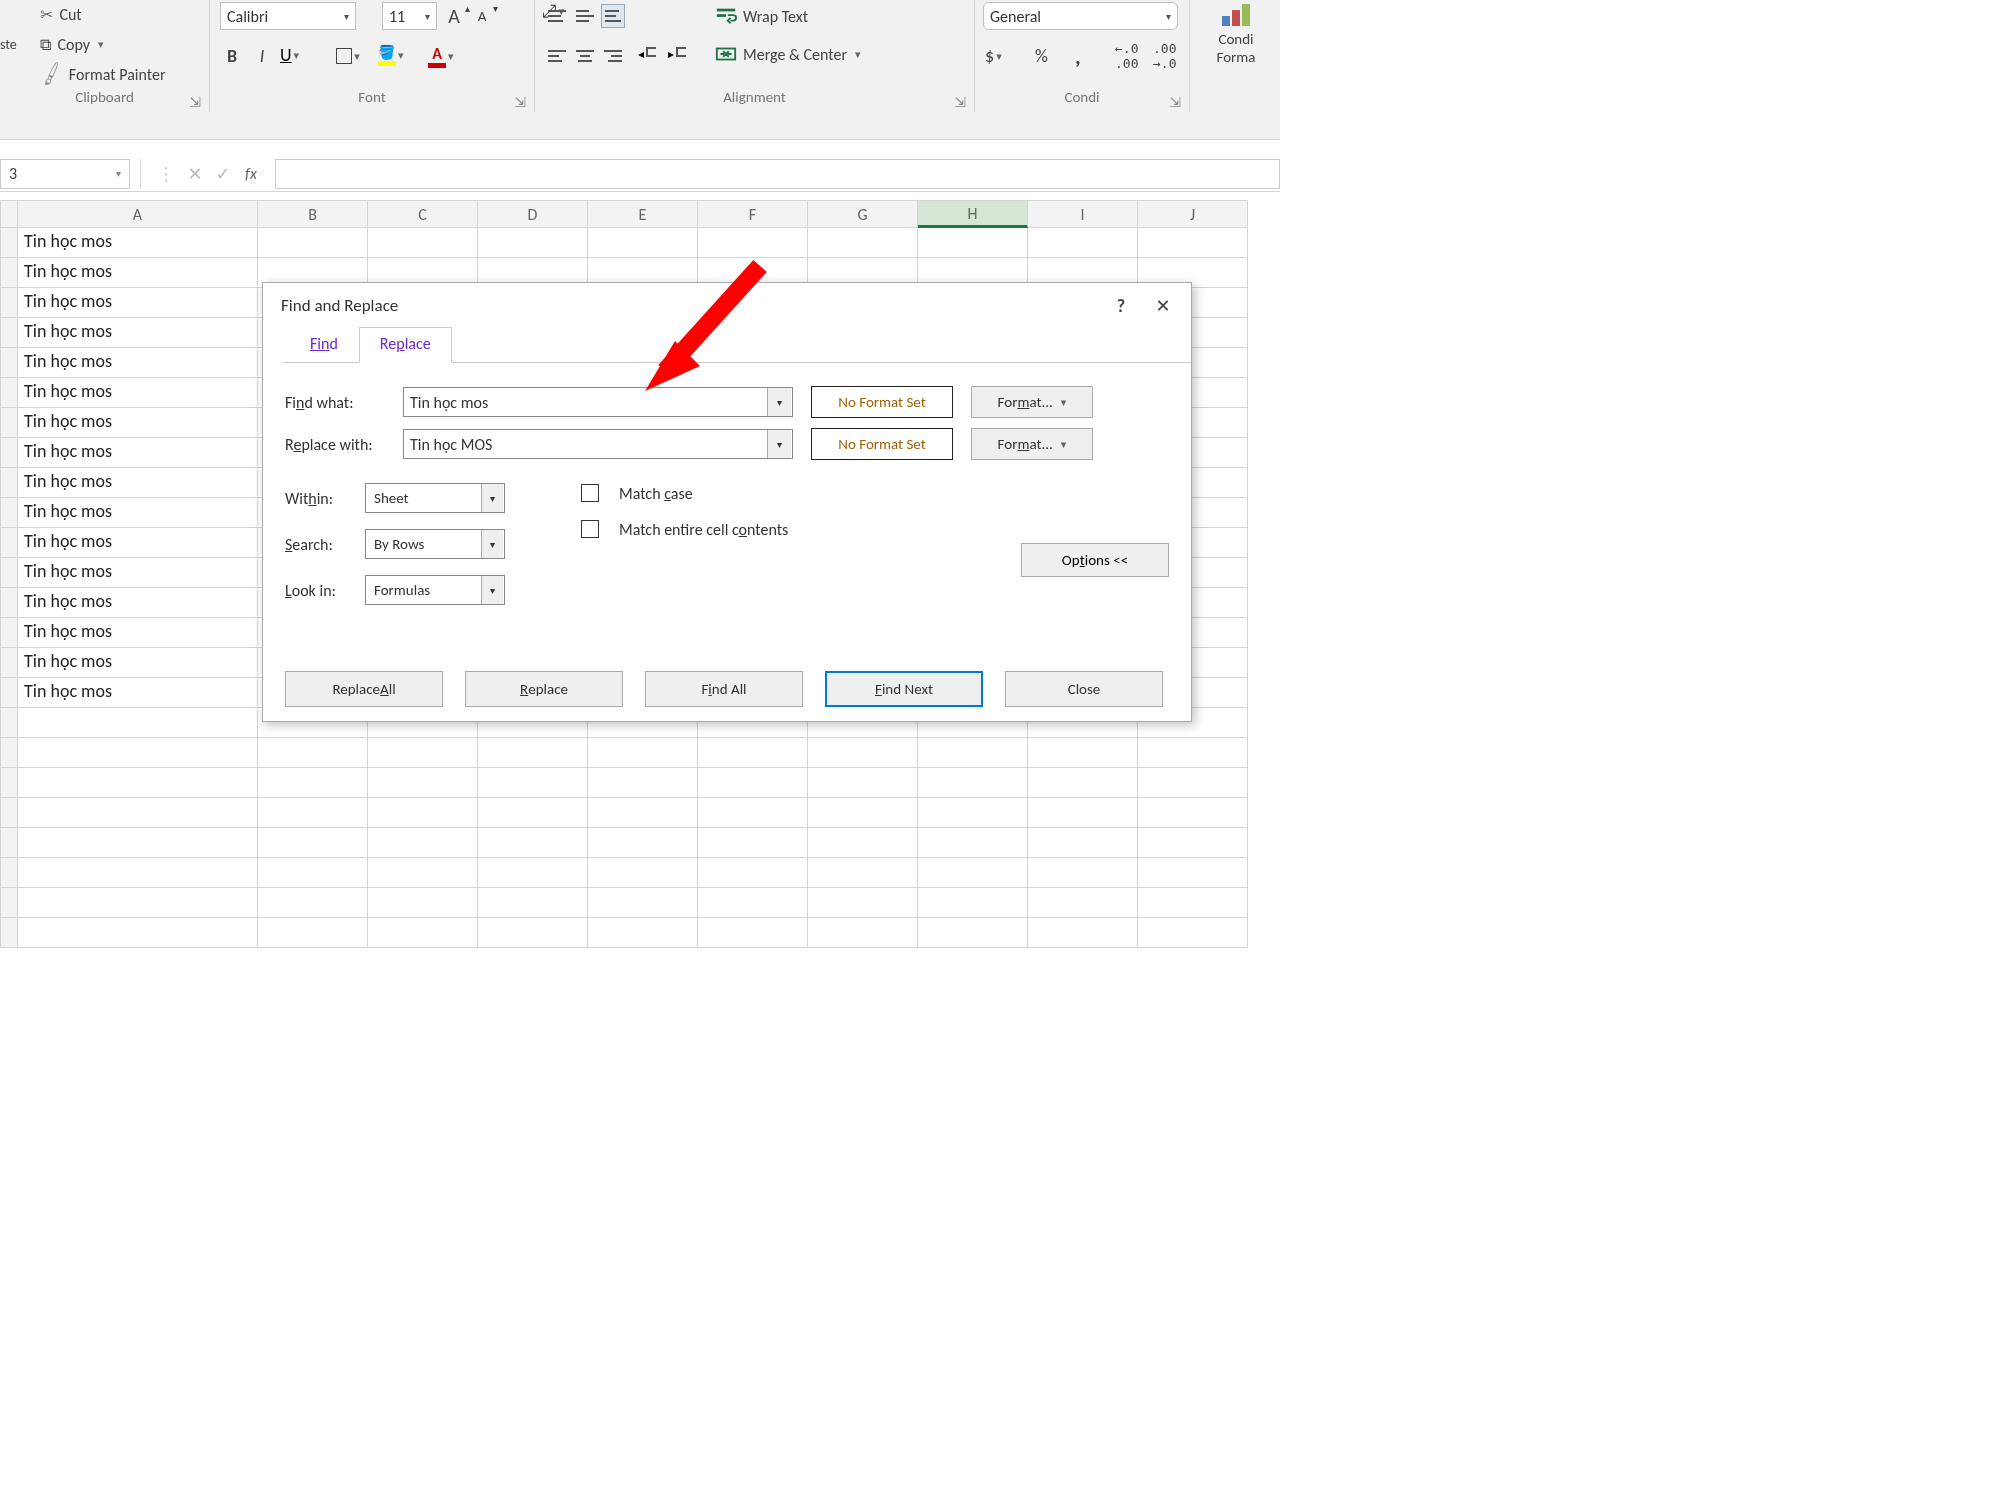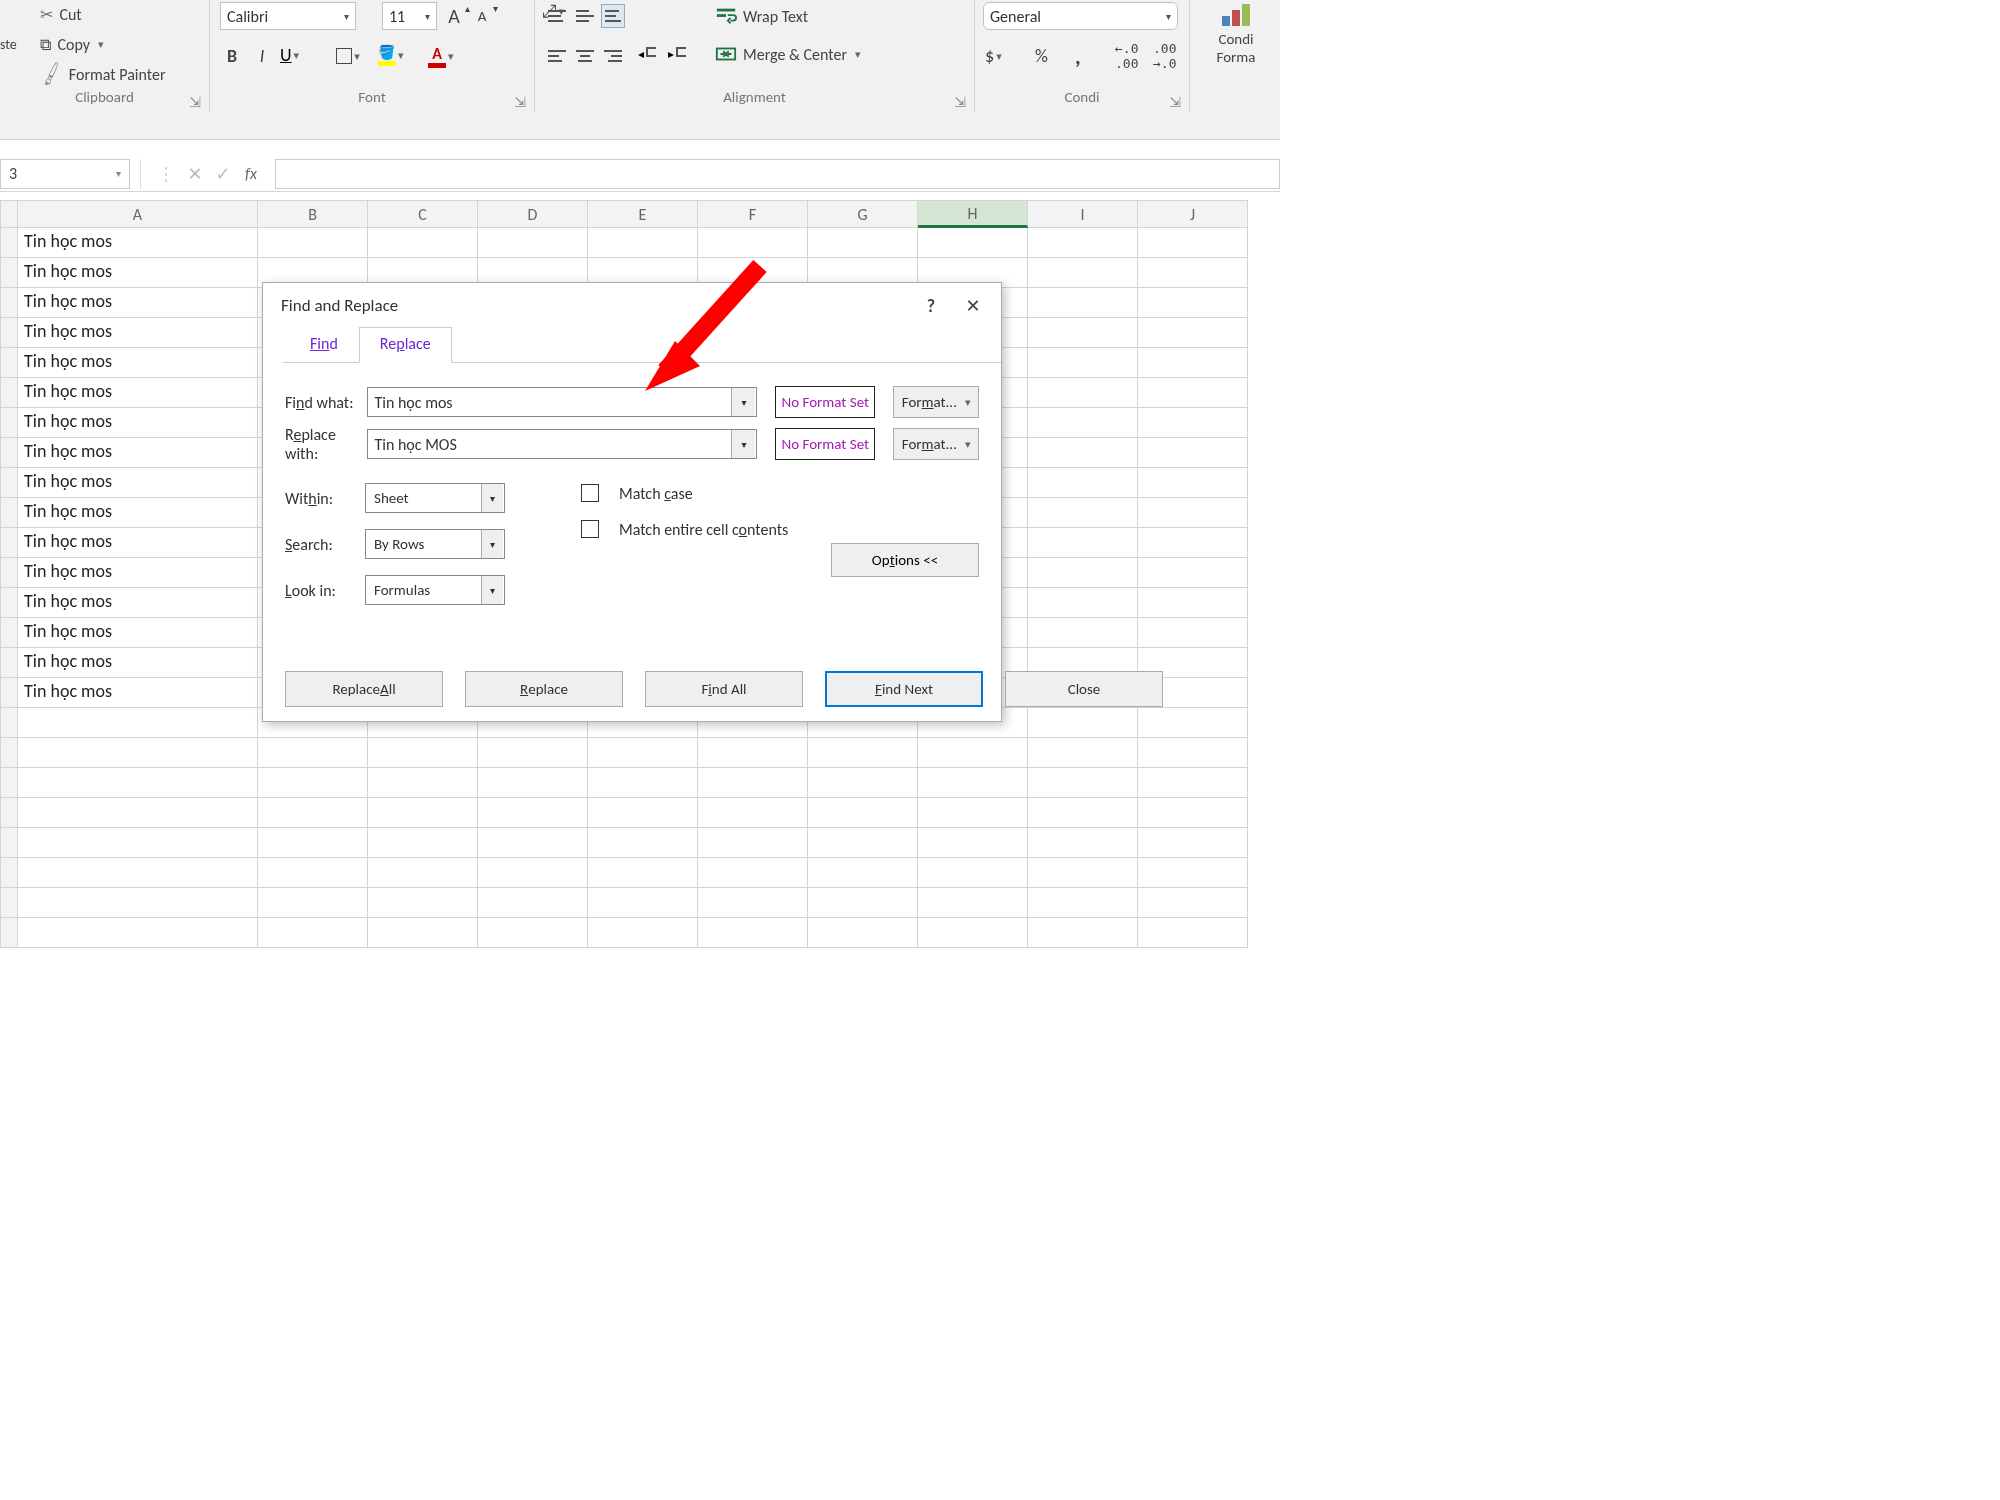--- a/index.html
+++ b/index.html
@@ -77,33 +77,33 @@
   .ch { width: 110px; border:1px solid #d4d4d4; border-left:none; background:#f3f3f3; display:flex; align-items:center; justify-content:center; font-size:16px; color:#666;}
   .ch.colA { width: 240px; }
   .ch.active { background:#d5e6d5; border-bottom:3px solid #217346; }
   .rows { }
   .row { display:flex; height:30px; }
   .rh { width:18px; border:1px solid #d4d4d4; border-top:none; background:#f3f3f3;}
   .cell { width:110px; border:1px solid #d4d4d4; border-top:none; border-left:none; padding:2px 6px; font-size:18px; color:#222; white-space:nowrap; overflow:hidden;}
   .cell.colA { width:240px; }
 
   
-  .dialog { position:absolute; left:262px; top:282px; width:740px; height:440px; background:#fff; border:1px solid #aaa; box-shadow:3px 3px 10px rgba(0,0,0,.25); }
+  .dialog { position:absolute; left:262px; top:282px; width:930px; height:440px; background:#fff; border:1px solid #aaa; box-shadow:3px 3px 10px rgba(0,0,0,.25); }
   .dlg-title { height:44px; display:flex; align-items:center; padding:0 18px; font-size:17px; color:#333; }
   .dlg-help, .dlg-close { position:absolute; top:8px; width:36px; height:30px; display:flex; align-items:center; justify-content:center; font-size:18px; color:#444; }
   .dlg-help { right:52px; font-weight:bold;} .dlg-close { right:10px; }
   .tabs { display:flex; margin-left:20px; border-bottom:1px solid #ccc; height:36px; padding-left:6px;}
   .tab { padding:6px 20px; font-size:16px; color:#6d28d9; border:1px solid transparent; margin-bottom:-1px;}
   .tab.active { border:1px solid #ccc; border-bottom:1px solid #fff; background:#fff; }
   .dlg-body { padding:18px 22px; position:relative; height:290px;}
   .frow { display:flex; align-items:center; height:42px; }
   .flabel { width:118px; font-size:16px; color:#333; }
   .finput { flex:0 0 390px; height:30px; border:1px solid #888; display:flex; align-items:center; padding:0 6px; font-size:16px; color:#333; background:#fff;}
   .finput .drop { margin-left:auto; width:24px; height:28px; border-left:1px solid #aaa; background:#efefef; display:flex; align-items:center; justify-content:center; font-size:10px; margin-right:-5px;}
-  .fbadge { margin-left:18px; width:142px; height:32px; border:1px solid #222; display:flex; align-items:center; justify-content:center; font-size:15px; color:#a21caf; background:#fff;}
+  .fbadge { margin-left:18px; width:142px; height:32px; border:1px solid #222; display:flex; align-items:center; justify-content:center; font-size:15px; color:#a16207; background:#fff;}
   .fmt-btn { margin-left:18px; width:122px; height:32px; border:1px solid #aaa; background:#efefef; display:flex; align-items:center; justify-content:center; font-size:15px; color:#333; gap:6px;}
   .selrow{display:flex; align-items:center; height:46px;}
   .slabel{width:80px; font-size:16px; color:#333;}
   .sel{width:140px; height:30px; border:1px solid #888; display:flex; align-items:center; padding:0 8px; font-size:15px; color:#333; background:#fff;}
   .sel .drop{margin-left:auto; width:22px; height:28px; border-left:1px solid #aaa; background:#efefef; display:flex; align-items:center; justify-content:center; font-size:10px; margin-right:-7px;}
   .chk { display:flex; align-items:center; gap:20px; font-size:16px; color:#333; margin-left:26px; height:36px;}
   .chkbox{width:18px; height:18px; border:1px solid #333; background:#fff;}
   .opts-btn{position:absolute; right:22px; top:180px; width:148px; height:34px; border:1px solid #aaa; background:#efefef; display:flex; align-items:center; justify-content:center; font-size:15px;}
   .dlg-buttons{position:absolute; bottom:14px; left:0; right:0; display:flex; gap:22px; padding:0 22px; justify-content:flex-start;}
   .dbtn{flex:0 0 158px; height:36px; border:1px solid #aaa; background:#efefef; display:flex; align-items:center; justify-content:center; font-size:15px; color:#333;text-align:right;}

